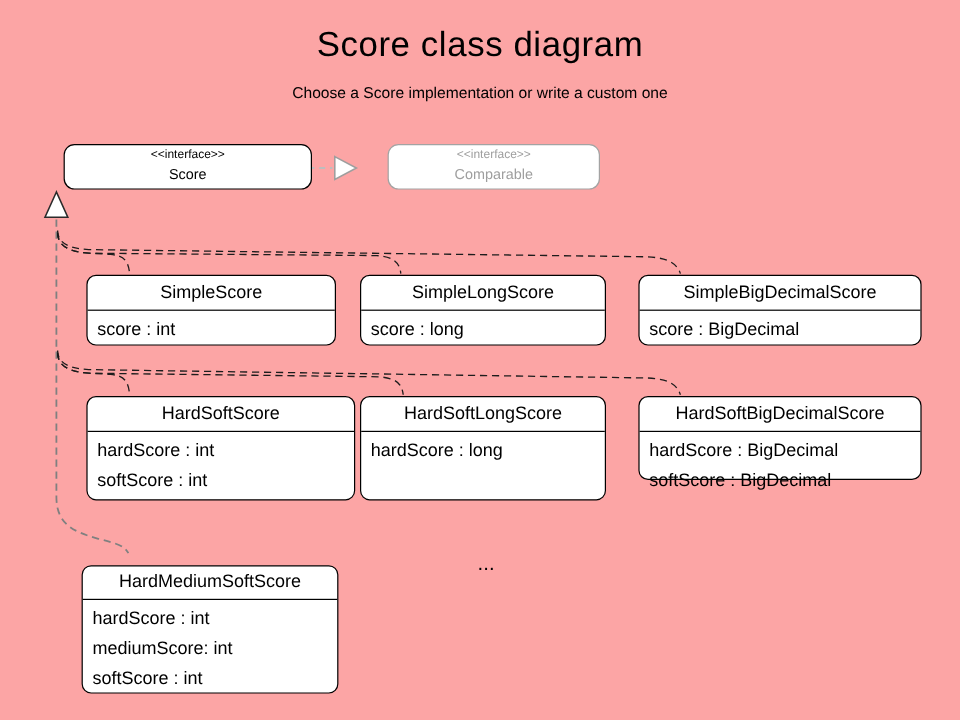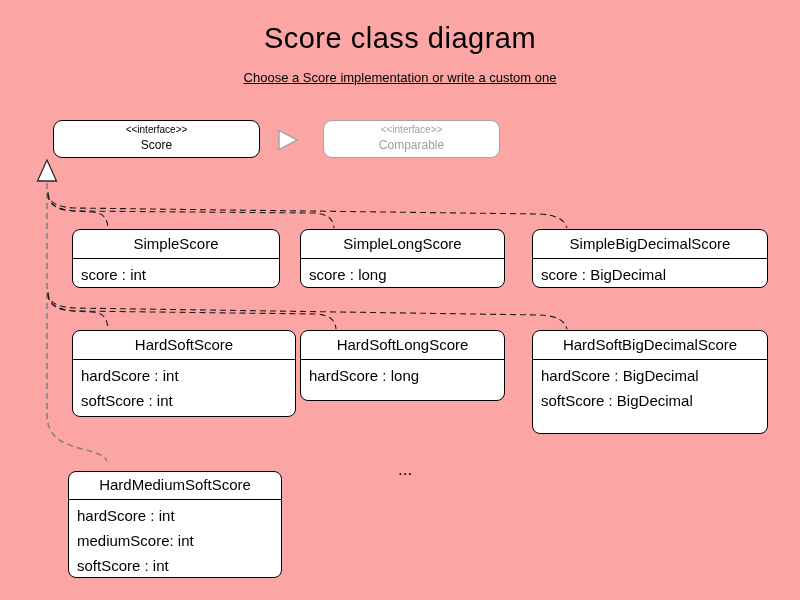--- a/index.html
+++ b/index.html
@@ -6,21 +6,21 @@
   .stage{
     position:relative;width:800px;height:600px;background:#fca5a5;overflow:hidden;
     font-family:"Liberation Sans", sans-serif;color:#000;
   }
   .page-title{
     position:absolute;left:0;top:22px;width:800px;text-align:center;
     font-size:29px;font-weight:400;letter-spacing:.5px;
   }
   .page-subtitle{
     position:absolute;left:0;top:70px;width:800px;text-align:center;
-    font-size:13px;font-weight:400;text-decoration:underline;
+    font-size:13px;font-weight:400;
   }
   .connector-layer{position:absolute;left:0;top:0;z-index:1;}
   .iface{
     position:absolute;z-index:2;background:#fff;border:1.4px solid #000;border-radius:9px;
     text-align:center;box-sizing:border-box;margin-left:23px;
   }
   .iface .stereo{font-size:10px;line-height:12px;margin-top:3px;}
   .iface .iname{font-size:12px;line-height:19px;}
   .iface.muted{border-color:#a3a3a3;color:#9e9e9e;}
   .cls{
@@ -94,28 +94,28 @@
   </div>
 
   <div class="cls" style="left:72px;top:330px;width:224px;height:87px">
     <div class="cls-title">HardSoftScore</div>
     <div class="cls-attrs">
       <div class="attr">hardScore : int</div>
       <div class="attr">softScore : int</div>
     </div>
   </div>
 
-  <div class="cls" style="left:300px;top:330px;width:205px;height:71px">
+  <div class="cls" style="left:300px;top:330px;width:205px;height:87px">
     <div class="cls-title">HardSoftLongScore</div>
     <div class="cls-attrs">
       <div class="attr">hardScore : long</div>
     </div>
   </div>
 
-  <div class="cls" style="left:532px;top:330px;width:236px;height:104px">
+  <div class="cls" style="left:532px;top:330px;width:236px;height:70px">
     <div class="cls-title">HardSoftBigDecimalScore</div>
     <div class="cls-attrs">
       <div class="attr">hardScore : BigDecimal</div>
       <div class="attr">softScore : BigDecimal</div>
     </div>
   </div>
 
   <div class="cls row3" style="left:68px;top:471px;width:214px;height:107px">
     <div class="cls-title">HardMediumSoftScore</div>
     <div class="cls-attrs">

